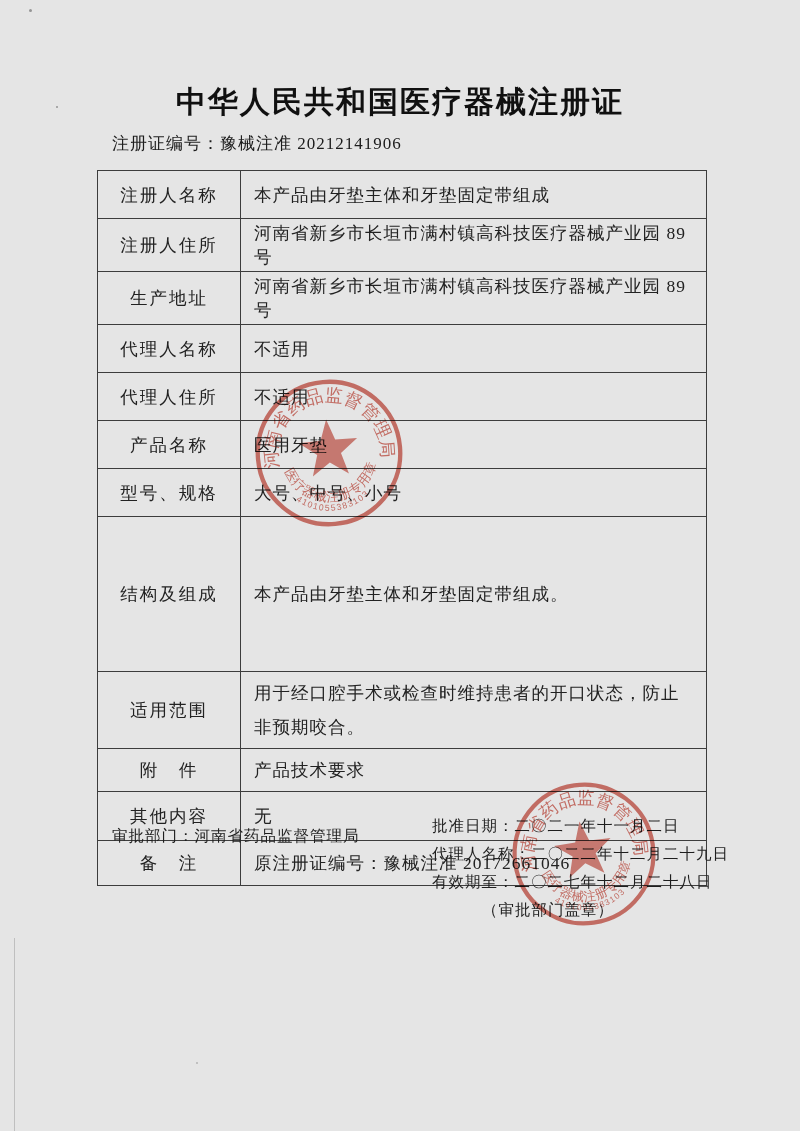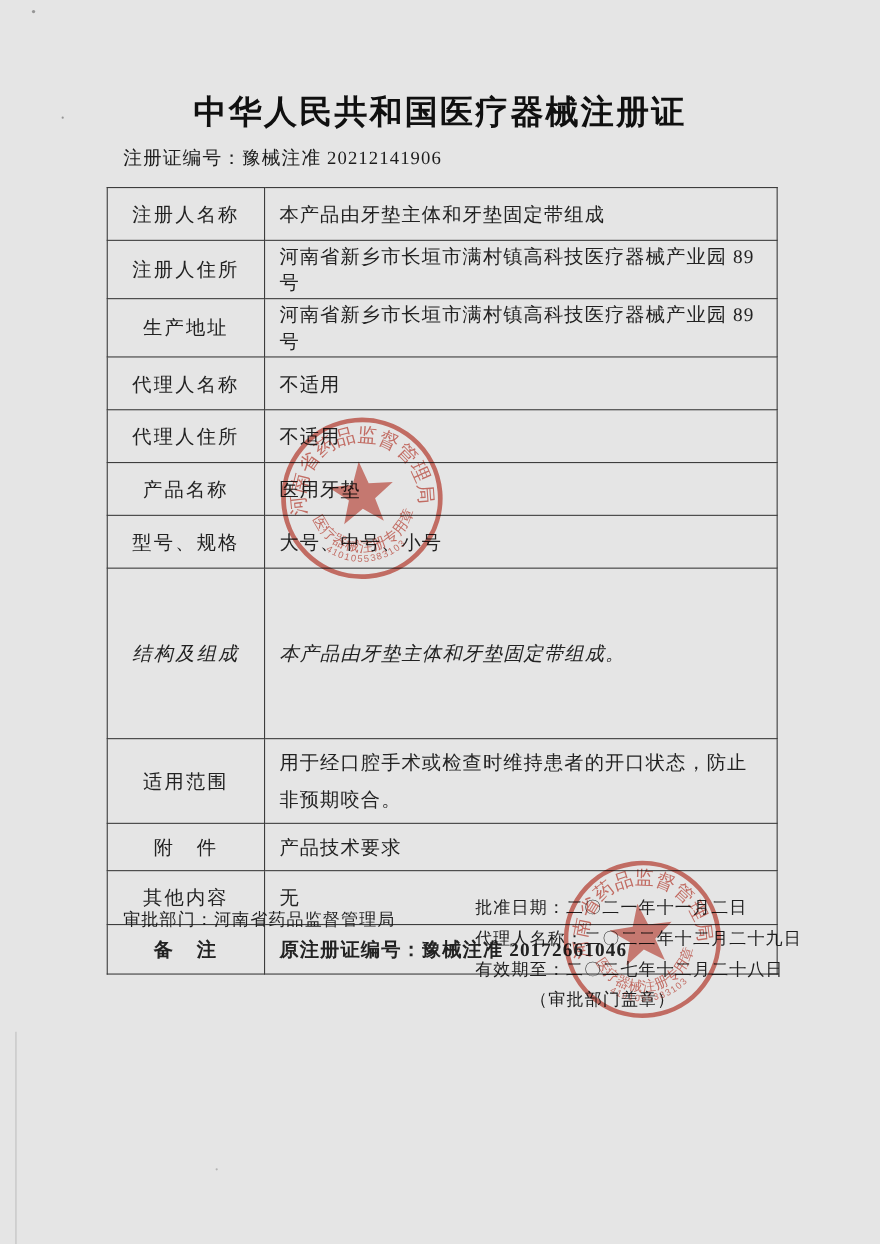--- a/index.html
+++ b/index.html
@@ -21,26 +21,26 @@
     position:absolute;top:170px;left:97px;width:610px;
     border-collapse:collapse;table-layout:fixed;
   }
   table.cert td{
     border:1.6px solid #3d3d3d;vertical-align:middle;
     font-size:17.5px;color:#222;
   }
   td.lbl{width:140px;text-align:center;letter-spacing:2px;}
   td.val{padding:2px 10px 2px 13px;font-size:18px;letter-spacing:1px;}
   tr.r1 td,tr.r2 td,tr.r3 td,tr.r4 td,tr.r5 td,tr.r6 td,tr.r7 td{height:43px;}
-  tr.r8 td{height:150px;font-style:italic;}
+  tr.r8 td{height:150px;}
   tr.r9 td{height:72px;}
   tr.r9 td.val{line-height:1.95;}
   tr.r10 td{height:38px;}
   tr.r11 td{height:44px;}
-  tr.r12 td{height:40px;font-weight:bold;}
+  tr.r12 td{height:40px;}
   .footer-dept{
     position:absolute;left:112px;top:826px;font-size:15.5px;color:#1e1e1e;
     letter-spacing:1px;
   }
   .dates-block{
     position:absolute;left:432px;top:812px;width:260px;
     font-size:15.5px;color:#1e1e1e;letter-spacing:1px;
   }
   .date-line{text-align:left;line-height:28px;white-space:nowrap;}
   .stamp-note{text-align:center;padding-right:28px;line-height:28px;}

